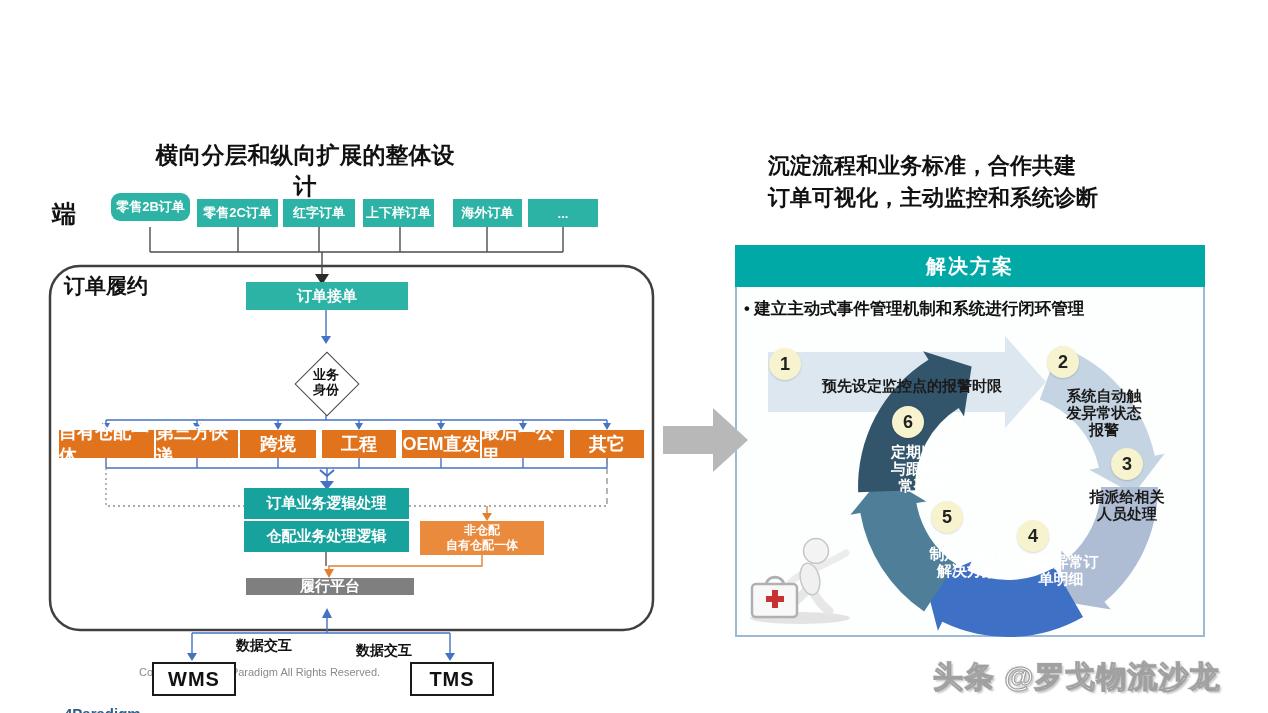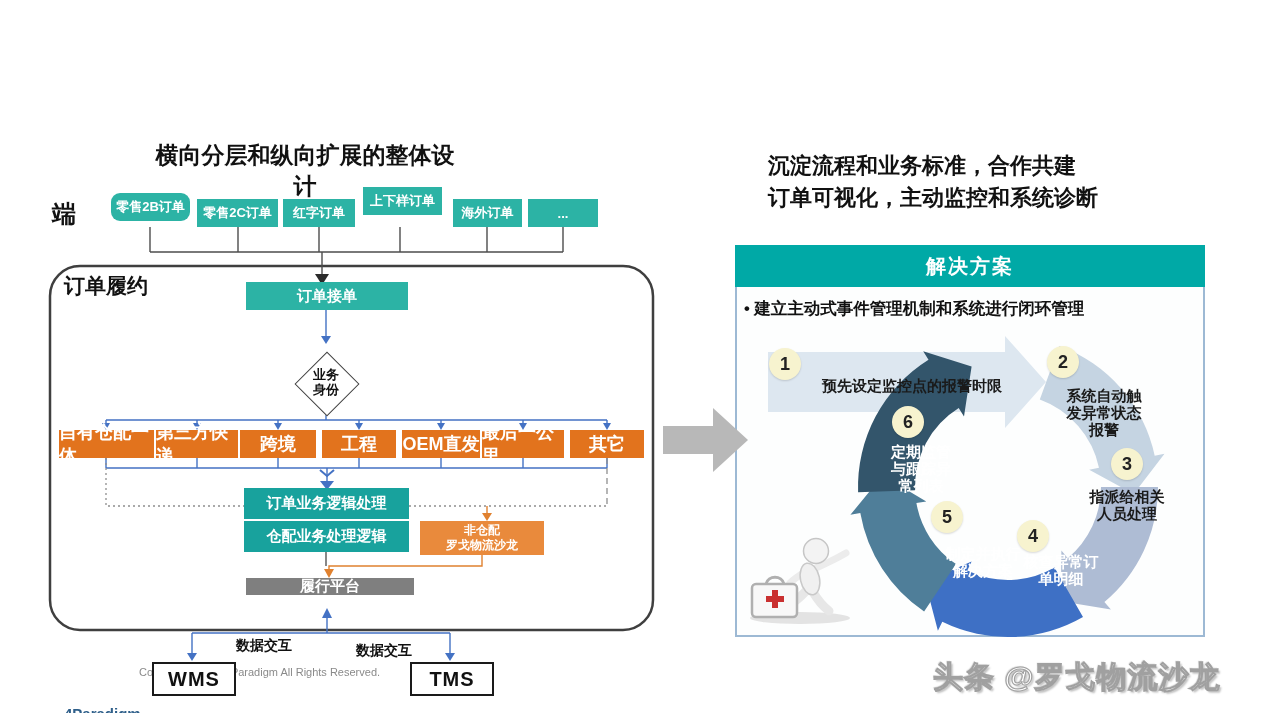--- a/index.html
+++ b/index.html
@@ -107,21 +107,21 @@
     <rect x="772" y="590" width="6" height="18" fill="#c93030"></rect>
   </g>
 </svg>
 
 <div class="abs title-l z3">横向分层和纵向扩展的整体设计</div>
 <div class="abs duan z3">端</div>
 
 <div class="abs tealbox z3" style="left:111px;top:193px;width:79px;height:28px;border-radius:9px;">零售2B订单</div>
 <div class="abs tealbox z3" style="left:197px;top:199px;width:81px;height:28px;">零售2C订单</div>
 <div class="abs tealbox z3" style="left:283px;top:199px;width:72px;height:28px;">红字订单</div>
-<div class="abs tealbox z3" style="left:363px;top:187px;width:79px;height:28px;">上下样订单</div>
+<div class="abs tealbox z3" style="left:363px;top:199px;width:71px;height:28px;">上下样订单</div>
 <div class="abs tealbox z3" style="left:453px;top:199px;width:69px;height:28px;">海外订单</div>
 <div class="abs tealbox z3" style="left:528px;top:199px;width:70px;height:28px;">...</div>
 
 <div class="abs container-label z3">订单履约</div>
 <div class="abs tealbox z3" style="left:246px;top:282px;width:162px;height:28px;font-size:15px;">订单接单</div>
 
 <div class="abs diamond z3"></div>
 <div class="abs diamond-text z3">业务
 身份</div>
 
@@ -129,21 +129,21 @@
 <div class="abs orangebox z3" style="left:156px;top:430px;width:82px;height:28px;">第三方快递</div>
 <div class="abs orangebox z3" style="left:240px;top:430px;width:76px;height:28px;">跨境</div>
 <div class="abs orangebox z3" style="left:322px;top:430px;width:74px;height:28px;">工程</div>
 <div class="abs orangebox z3" style="left:402px;top:430px;width:78px;height:28px;">OEM直发</div>
 <div class="abs orangebox z3" style="left:482px;top:430px;width:82px;height:28px;">最后一公里</div>
 <div class="abs orangebox z3" style="left:570px;top:430px;width:74px;height:28px;">其它</div>
 
 <div class="abs tealdeep z3" style="left:244px;top:488px;width:165px;height:31px;">订单业务逻辑处理</div>
 <div class="abs tealdeep z3" style="left:244px;top:521px;width:165px;height:31px;">仓配业务处理逻辑</div>
 <div class="abs orangelight z3" style="left:420px;top:521px;width:124px;height:34px;">非仓配
-罗戈物流沙龙</div>
+自有仓配一体</div>
 
 <div class="abs graybox z3" style="left:246px;top:578px;width:168px;height:17px;">履行平台</div>
 
 <div class="abs dataex z3" style="left:236px;top:637px;">数据交互</div>
 <div class="abs dataex z3" style="left:356px;top:642px;">数据交互</div>
 
 <div class="abs wtbox z3" style="left:152px;top:662px;width:80px;height:30px;">WMS</div>
 <div class="abs wtbox z3" style="left:410px;top:662px;width:80px;height:30px;">TMS</div>
 
 <div class="abs copyright">Copyright ©2021 4Paradigm All Rights Reserved.</div>
@@ -166,19 +166,19 @@
 <div class="abs stepnum" style="left:892px;top:406px;">6</div>
 
 <div class="abs steptext dark-t" style="left:812px;top:377px;width:200px;">预先设定监控点的报警时限</div>
 <div class="abs steptext dark-t" style="left:1064px;top:387px;width:80px;">系统自动触
 发异常状态
 报警</div>
 <div class="abs steptext dark-t" style="left:1087px;top:488px;width:80px;">指派给相关
 人员处理</div>
 <div class="abs steptext white-t" style="left:1021px;top:553px;width:80px;">核查异常订
 单明细</div>
-<div class="abs steptext white-t" style="left:927px;top:545px;width:80px;margin-left:16px;">制定并执行
+<div class="abs steptext white-t" style="left:927px;top:545px;width:80px;">制定并执行
 解决方案</div>
 <div class="abs steptext white-t" style="left:889px;top:443px;width:64px;">定期监管
 与跟踪异
 常列表</div>
 
 <div class="abs watermark">头条 @罗戈物流沙龙</div>
 
 </body></html>

